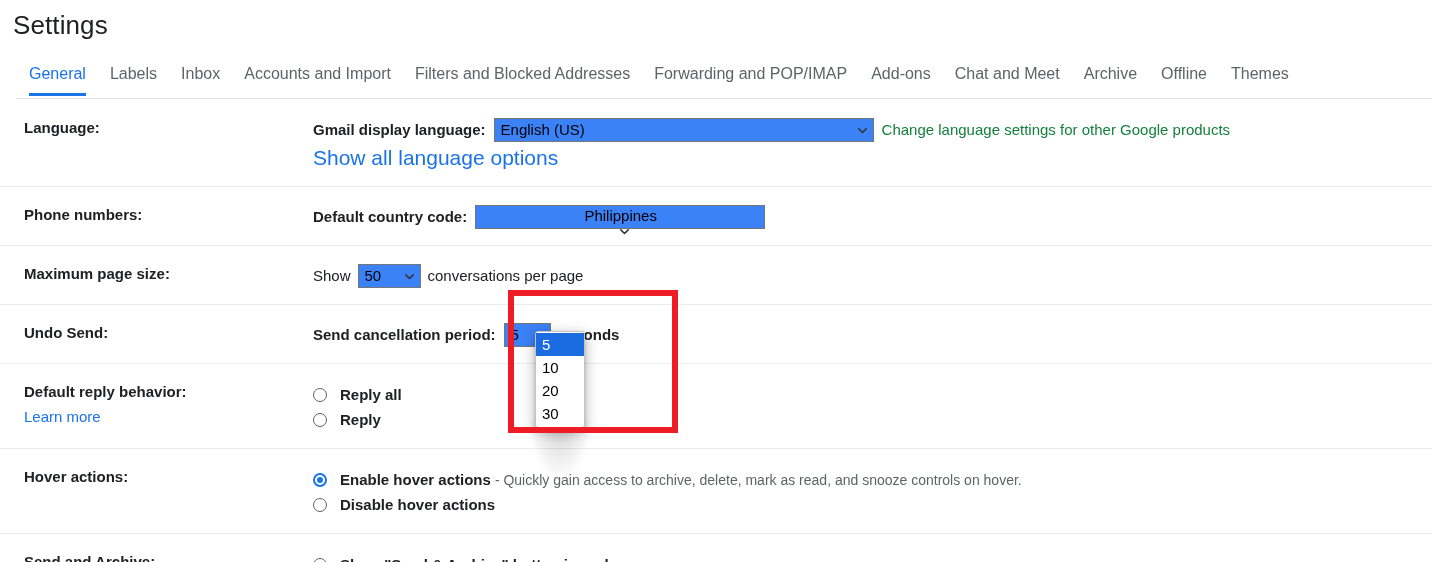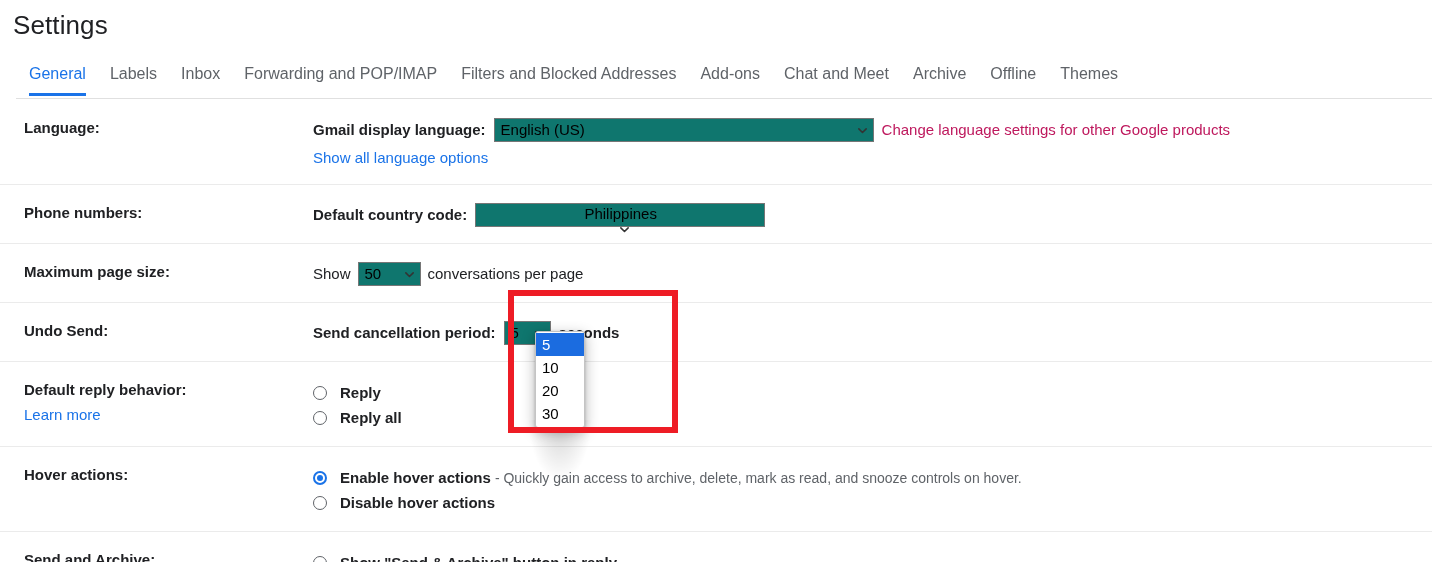--- a/index.html
+++ b/index.html
@@ -105,48 +105,48 @@
   .bold { font-weight: bold; }
 
   .inline { display: flex; align-items: center; flex-wrap: wrap; }
 
   
   .sel {
     display: inline-flex;
     align-items: center;
     justify-content: space-between;
     border: 1px solid #767676;
-    background: #0f766e;
+    background: #3b82f6;
     font-size: 15px;
     color: #000;
     height: 24px;
     padding: 0 5px 0 6px;
     cursor: pointer;
     font-family: "Liberation Sans", sans-serif;
   }
   .sel .caret {
     margin-left: 8px;
     width: 11px; height: 11px;
     flex: 0 0 11px;
   }
   .sel-lang { width: 380px; }
   .sel-country { width: 290px; flex-direction: column; }
   .sel-pagesize { width: 63px; }
   .sel-undo { width: 47px; position: relative; z-index: 3; }
 
   .link {
-    color: #be185d;
+    color: #15803d;
     cursor: pointer;
     font-size: 15px;
   }
 
   .show-all {
     color: #1a73e8;
     cursor: pointer;
-    font-size: 15px;
+    font-size: 21px;
     display: inline-block;
     margin-top: 6px;
   }
 
   
   .radio-line {
     display: flex;
     align-items: center;
     height: 25px;
   }
@@ -244,22 +244,23 @@
 <body>
 
 <div id="page">
 
   <div class="page-title">Settings</div>
 
   <div class="tabbar">
     <div class="tab active">General</div>
     <div class="tab">Labels</div>
     <div class="tab">Inbox</div>
+    <div class="tab">Accounts and Import</div>
+    <div class="tab">Filters and Blocked Addresses</div>
     <div class="tab">Forwarding and POP/IMAP</div>
-    <div class="tab">Filters and Blocked Addresses</div>
     <div class="tab">Add-ons</div>
     <div class="tab">Chat and Meet</div>
     <div class="tab">Archive</div>
     <div class="tab">Offline</div>
     <div class="tab">Themes</div>
   </div>
 
   <div class="rows">
 
     <div class="row">
@@ -334,25 +335,25 @@
     </div>
 
     <div class="row">
       <div class="row-label">
         <span>Default reply behavior:</span>
         <span class="learn-more">Learn more</span>
       </div>
       <div class="row-body">
         <div class="radio-line">
           <span class="radio"></span>
+          <span class="radio-label">Reply all</span>
+        </div>
+        <div class="radio-line">
+          <span class="radio"></span>
           <span class="radio-label">Reply</span>
-        </div>
-        <div class="radio-line">
-          <span class="radio"></span>
-          <span class="radio-label">Reply all</span>
         </div>
       </div>
     </div>
 
     <div class="row">
       <div class="row-label">Hover actions:</div>
       <div class="row-body">
         <div class="radio-line">
           <span class="radio checked"></span>
           <span class="radio-label">Enable hover actions</span>

